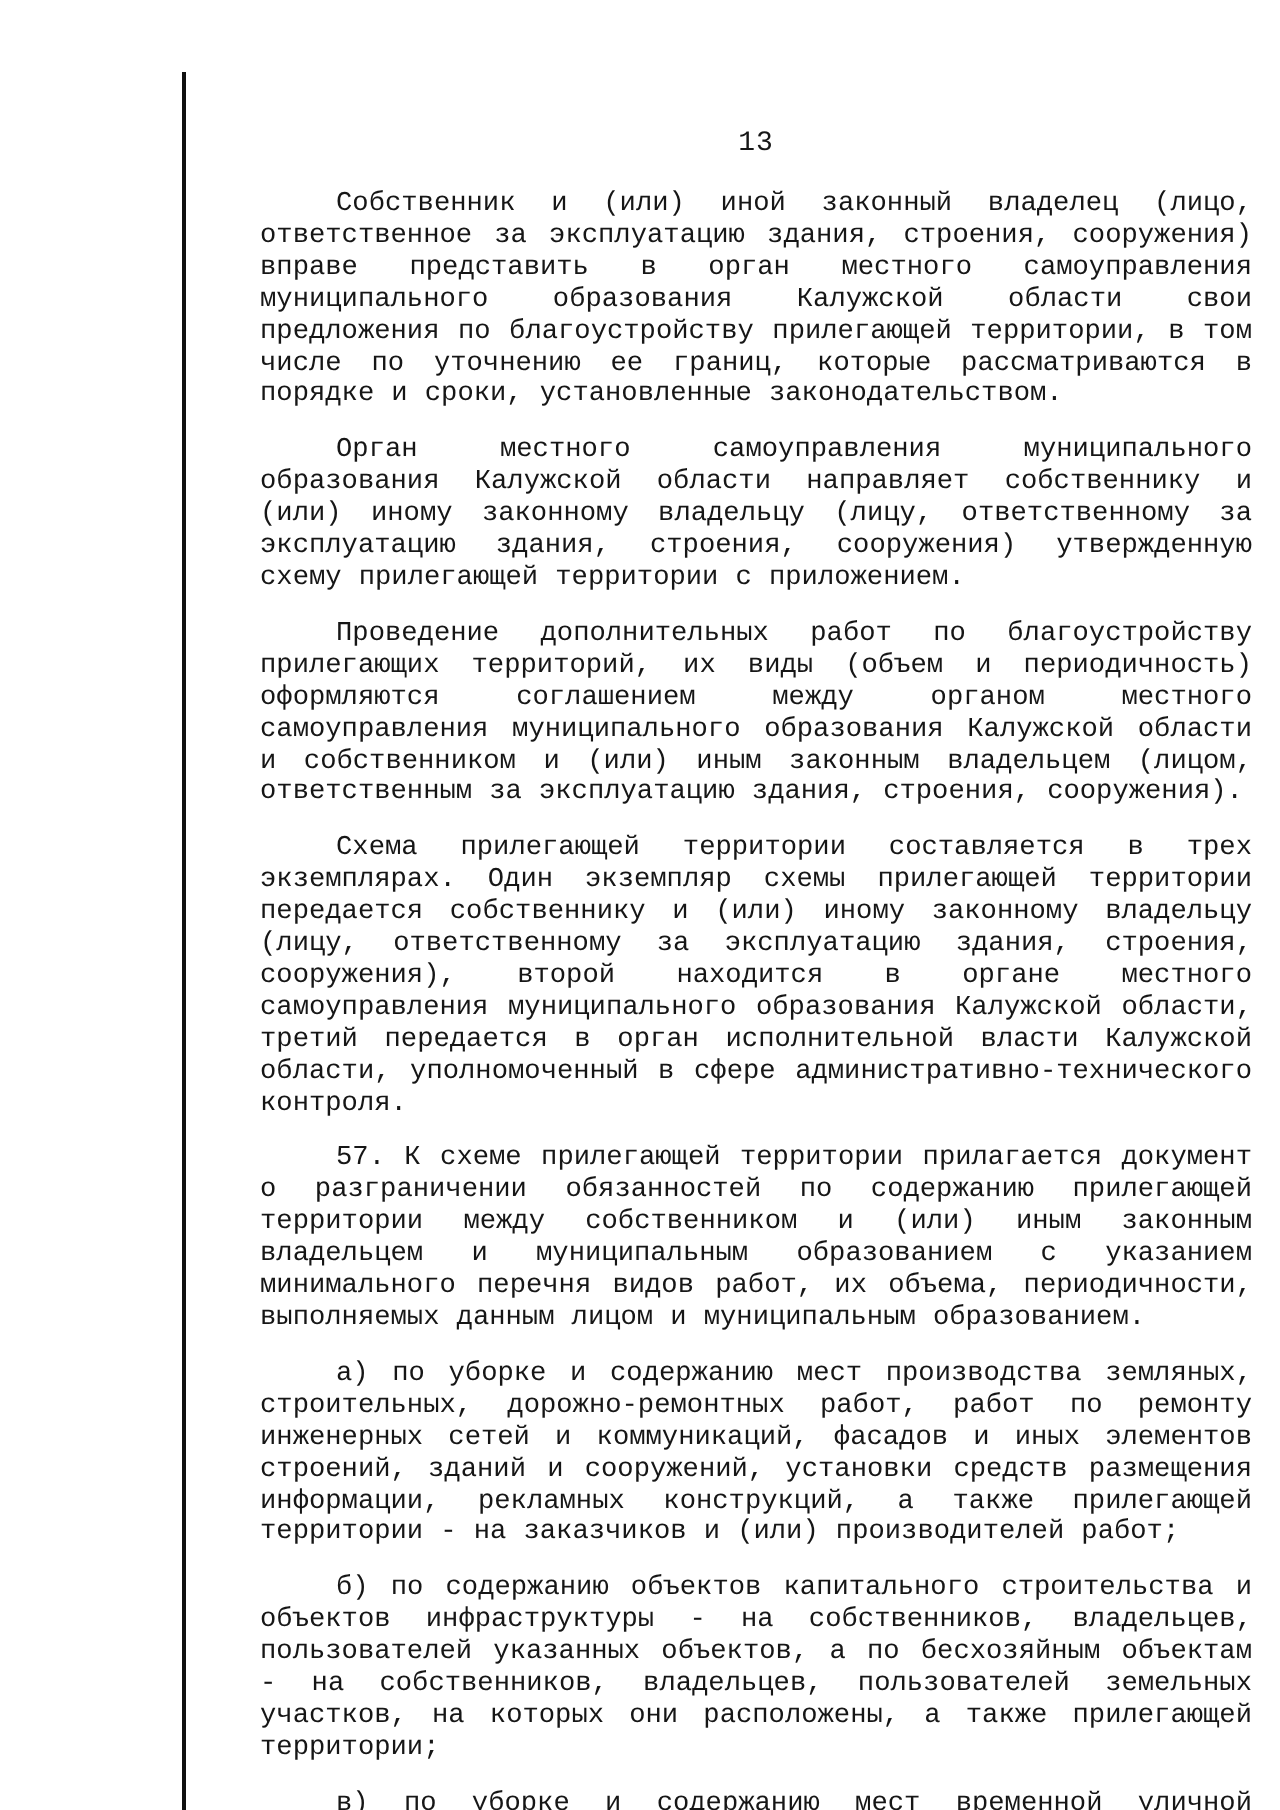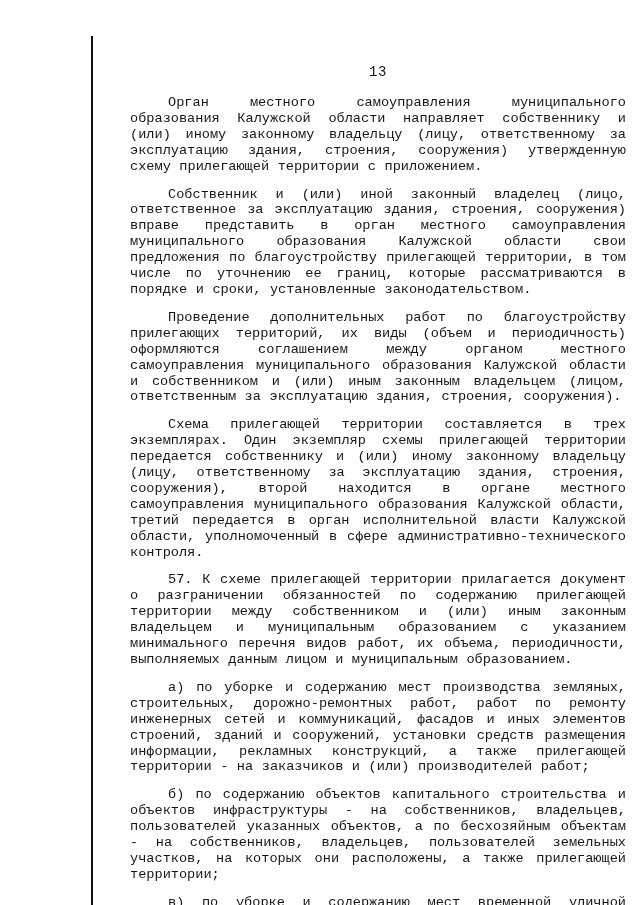--- a/index.html
+++ b/index.html
@@ -55,22 +55,22 @@
   }
 </style>
 </head>
 <body>
 
 <div class="edge-line"></div>
 
 <div class="page">
   <div class="page-number">13</div>
 
+  <p class="para">Собственник и (или) иной законный владелец (лицо, ответственное за эксплуатацию здания, строения, сооружения) вправе представить в орган местного самоуправления муниципального образования Калужской области свои предложения по благоустройству прилегающей территории, в том числе по уточнению ее границ, которые рассматриваются в порядке и сроки, установленные законодательством.</p>
   <p class="para">Орган местного самоуправления муниципального образования Калужской области направляет собственнику и (или) иному законному владельцу (лицу, ответственному за эксплуатацию здания, строения, сооружения) утвержденную схему прилегающей территории с приложением.</p>
-  <p class="para">Собственник и (или) иной законный владелец (лицо, ответственное за эксплуатацию здания, строения, сооружения) вправе представить в орган местного самоуправления муниципального образования Калужской области свои предложения по благоустройству прилегающей территории, в том числе по уточнению ее границ, которые рассматриваются в порядке и сроки, установленные законодательством.</p>
   <p class="para">Проведение дополнительных работ по благоустройству прилегающих территорий, их виды (объем и периодичность) оформляются соглашением между органом местного самоуправления муниципального образования Калужской области и собственником и (или) иным законным владельцем (лицом, ответственным за эксплуатацию здания, строения, сооружения).</p>
   <p class="para">Схема прилегающей территории составляется в трех экземплярах. Один экземпляр схемы прилегающей территории передается собственнику и (или) иному законному владельцу (лицу, ответственному за эксплуатацию здания, строения, сооружения), второй находится в органе местного самоуправления муниципального образования Калужской области, третий передается в орган исполнительной власти Калужской области, уполномоченный в сфере административно-технического контроля.</p>
   <p class="para spaced-sm">57. К схеме прилегающей территории прилагается документ о разграничении обязанностей по содержанию прилегающей территории между собственником и (или) иным законным владельцем и муниципальным образованием с указанием минимального перечня видов работ, их объема, периодичности, выполняемых данным лицом и муниципальным образованием.</p>
   <p class="para">а) по уборке и содержанию мест производства земляных, строительных, дорожно-ремонтных работ, работ по ремонту инженерных сетей и коммуникаций, фасадов и иных элементов строений, зданий и сооружений, установки средств размещения информации, рекламных конструкций, а также прилегающей территории - на заказчиков и (или) производителей работ;</p>
   <p class="para">б) по содержанию объектов капитального строительства и объектов инфраструктуры - на собственников, владельцев, пользователей указанных объектов, а по бесхозяйным объектам - на собственников, владельцев, пользователей земельных участков, на которых они расположены, а также прилегающей территории;</p>
   <p class="para">в) по уборке и содержанию мест временной уличной торговли, территорий, прилегающих к объектам торговли (торговые павильоны, торговые комплексы, палатки, киоски, и т.п.) - на собственников, владельцев или пользователей объектов торговли;</p>
 </div>
 
 <div class="scan-artifact"></div>
 

